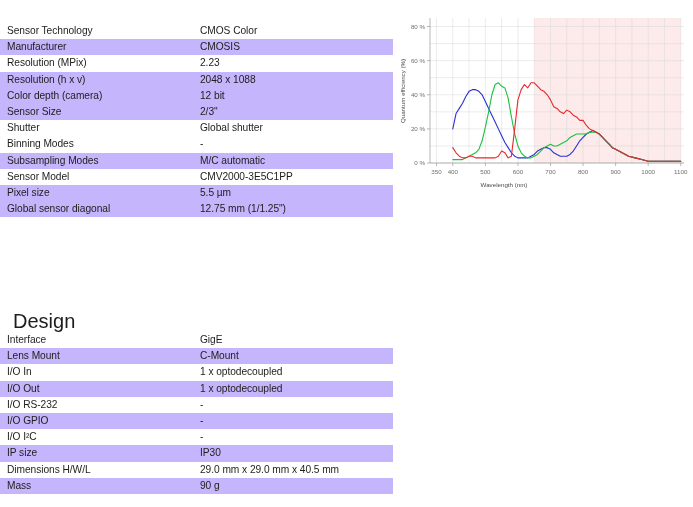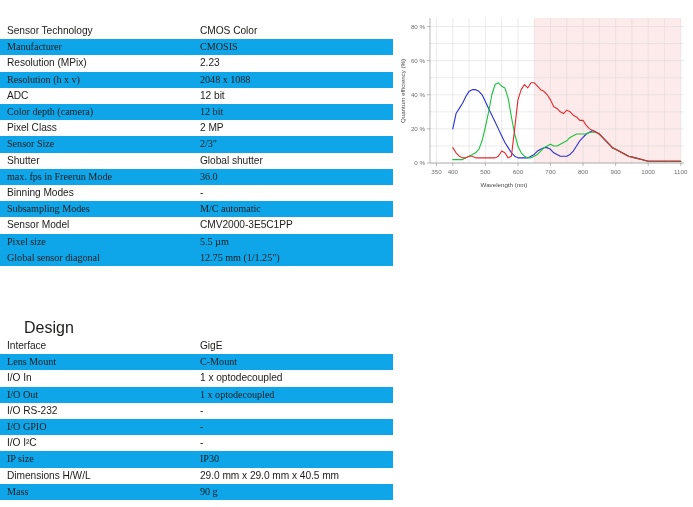--- a/index.html
+++ b/index.html
@@ -36,31 +36,31 @@
     font-size: 10.2px;
     line-height: 16.2px;
     white-space: nowrap;
     overflow: hidden;
     vertical-align: middle;
     letter-spacing: -0.05px;
   }
   .spec-table td.k { width: 186px; }
   .spec-table td.v { width: 193px; margin-top: 44px; }
   .spec-table tr.even { background: #ffffff; }
-  .spec-table tr.odd  { background: #0ea5e9; font-family: Liberation Serif, serif; }
+  .spec-table tr.odd  { background: #c4b5fd; }
 
   #sensor-table { position: absolute; left: 0; top: 23px; }
 
   #design-section { position: absolute; left: 0; top: 306px; }
   #design-heading {
-    font-size: 16px;
+    font-size: 20px;
     line-height: 19px;
-    padding-left: 24px;
+    padding-left: 13px;
     font-weight: normal;
-    margin: 12px 0 1px 0;
+    margin: 6px 0 1px 0;
     color: #1d1d1b;
   }
 
   
   #qe-chart {
     position: absolute;
     left: 396px;
     top: 6px;
     width: 293px;
     height: 186px;
@@ -85,43 +85,31 @@
           <td class="v">CMOSIS</td>
         </tr>
         <tr class="even">
           <td class="k">Resolution (MPix)</td>
           <td class="v">2.23</td>
         </tr>
         <tr class="odd">
           <td class="k">Resolution (h x v)</td>
           <td class="v">2048 x 1088</td>
         </tr>
-        <tr class="even">
-          <td class="k">ADC</td>
-          <td class="v">12 bit</td>
-        </tr>
         <tr class="odd">
           <td class="k">Color depth (camera)</td>
           <td class="v">12 bit</td>
         </tr>
-        <tr class="even">
-          <td class="k">Pixel Class</td>
-          <td class="v">2 MP</td>
-        </tr>
         <tr class="odd">
           <td class="k">Sensor Size</td>
           <td class="v">2/3"</td>
         </tr>
         <tr class="even">
           <td class="k">Shutter</td>
           <td class="v">Global shutter</td>
-        </tr>
-        <tr class="odd">
-          <td class="k">max. fps in Freerun Mode</td>
-          <td class="v">36.0</td>
         </tr>
         <tr class="even">
           <td class="k">Binning Modes</td>
           <td class="v">-</td>
         </tr>
         <tr class="odd">
           <td class="k">Subsampling Modes</td>
           <td class="v">M/C automatic</td>
         </tr>
         <tr class="even">

